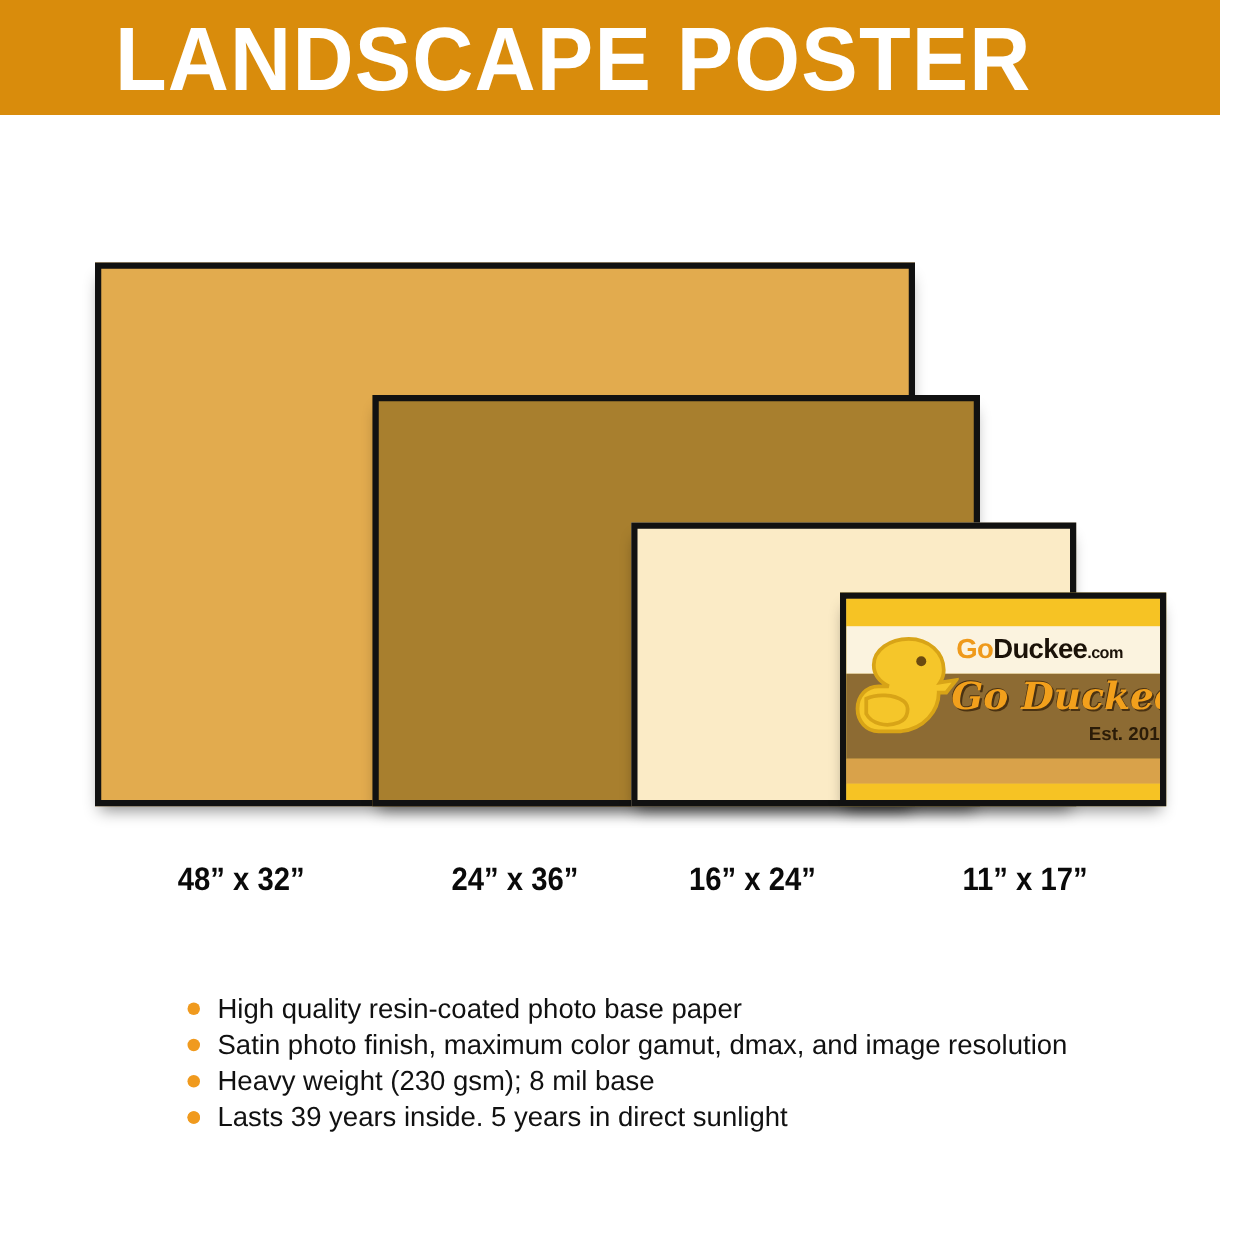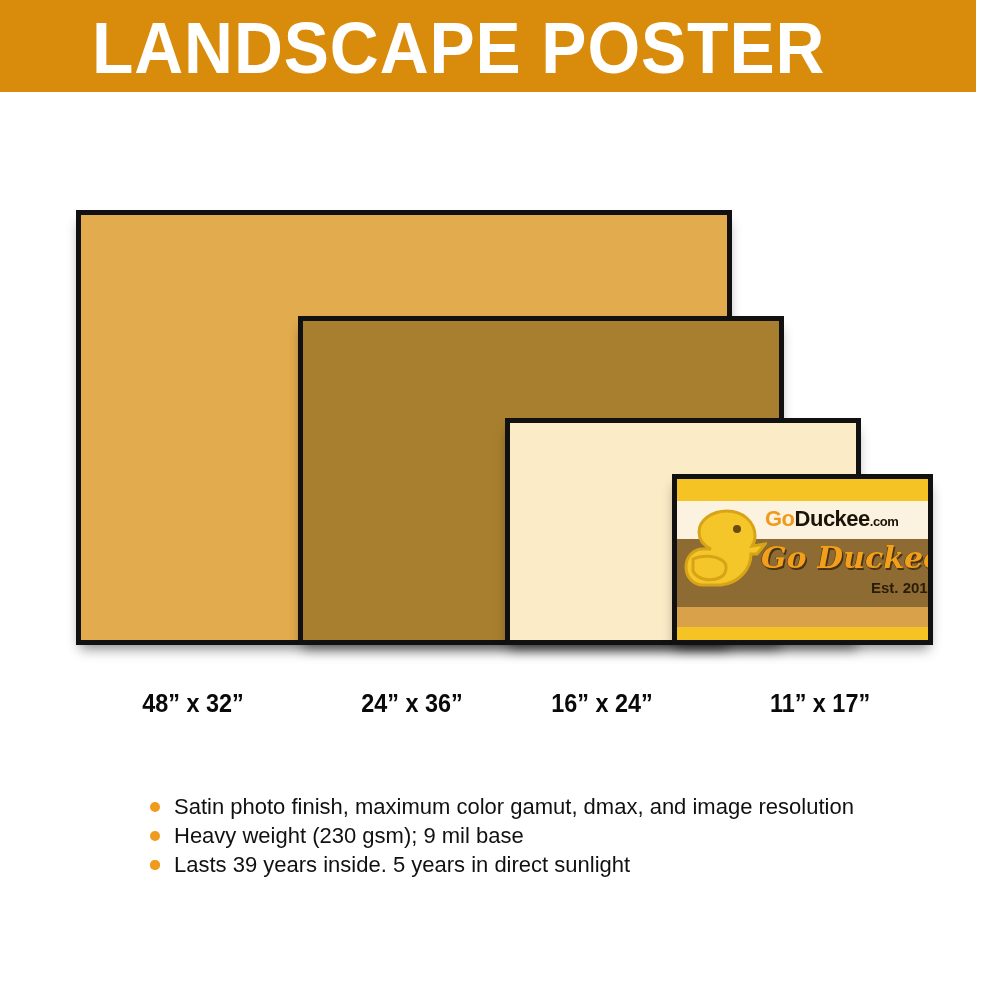--- a/index.html
+++ b/index.html
@@ -248,25 +248,29 @@
 <div id="size-labels">
   <div class="size-label" id="size-label-0">48” x 32”</div>
   <div class="size-label" id="size-label-1">24” x 36”</div>
   <div class="size-label" id="size-label-2">16” x 24”</div>
   <div class="size-label" id="size-label-3">11” x 17”</div>
 </div>
 
 <div id="features-list">
   <div class="feature-item">
     <span class="feature-bullet"></span>
+    <span>High quality resin-coated photo base paper</span>
+  </div>
+  <div class="feature-item">
+    <span class="feature-bullet"></span>
     <span>Satin photo finish, maximum color gamut, dmax, and image resolution</span>
   </div>
   <div class="feature-item">
     <span class="feature-bullet"></span>
-    <span>Heavy weight (230 gsm); 9 mil base</span>
+    <span>Heavy weight (230 gsm); 8 mil base</span>
   </div>
   <div class="feature-item">
     <span class="feature-bullet"></span>
   </div>
   <div class="feature-item">
     <span class="feature-bullet"></span>
     <span>Lasts 39 years inside. 5 years in direct sunlight</span>
   </div>
 </div>
 

